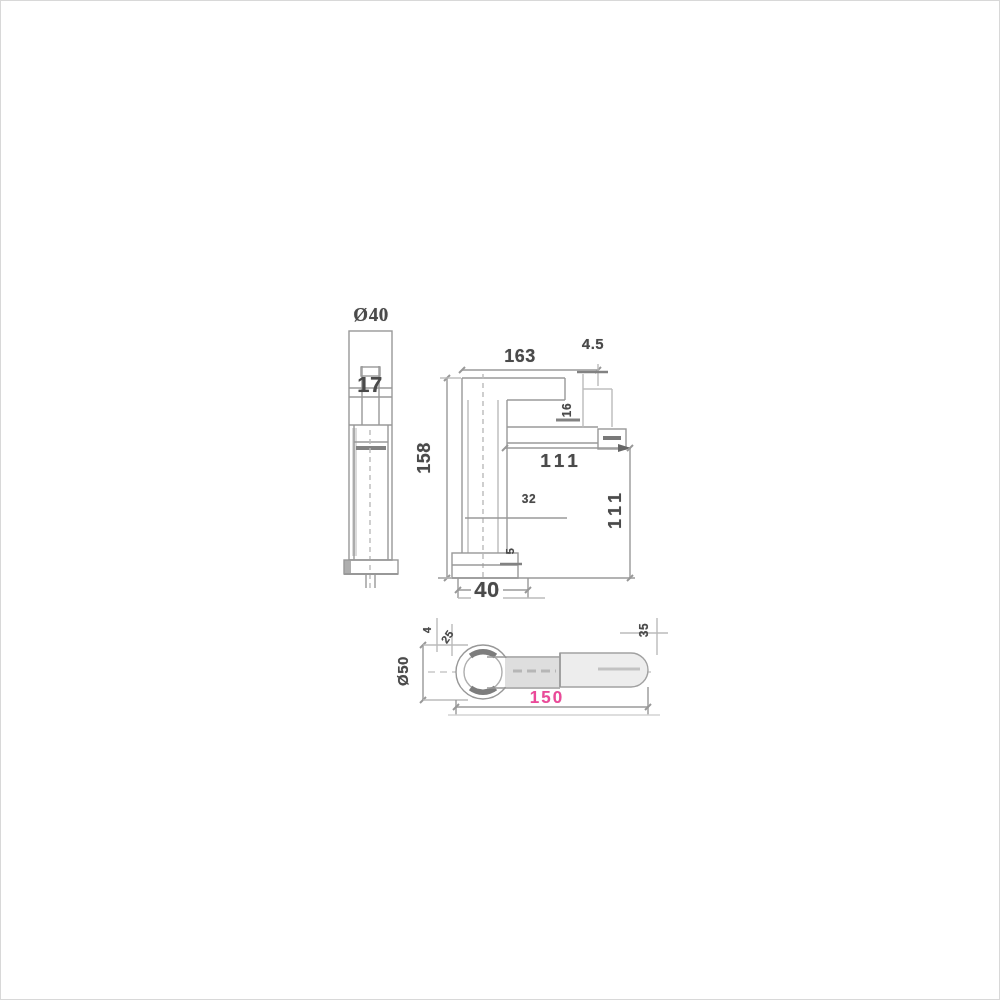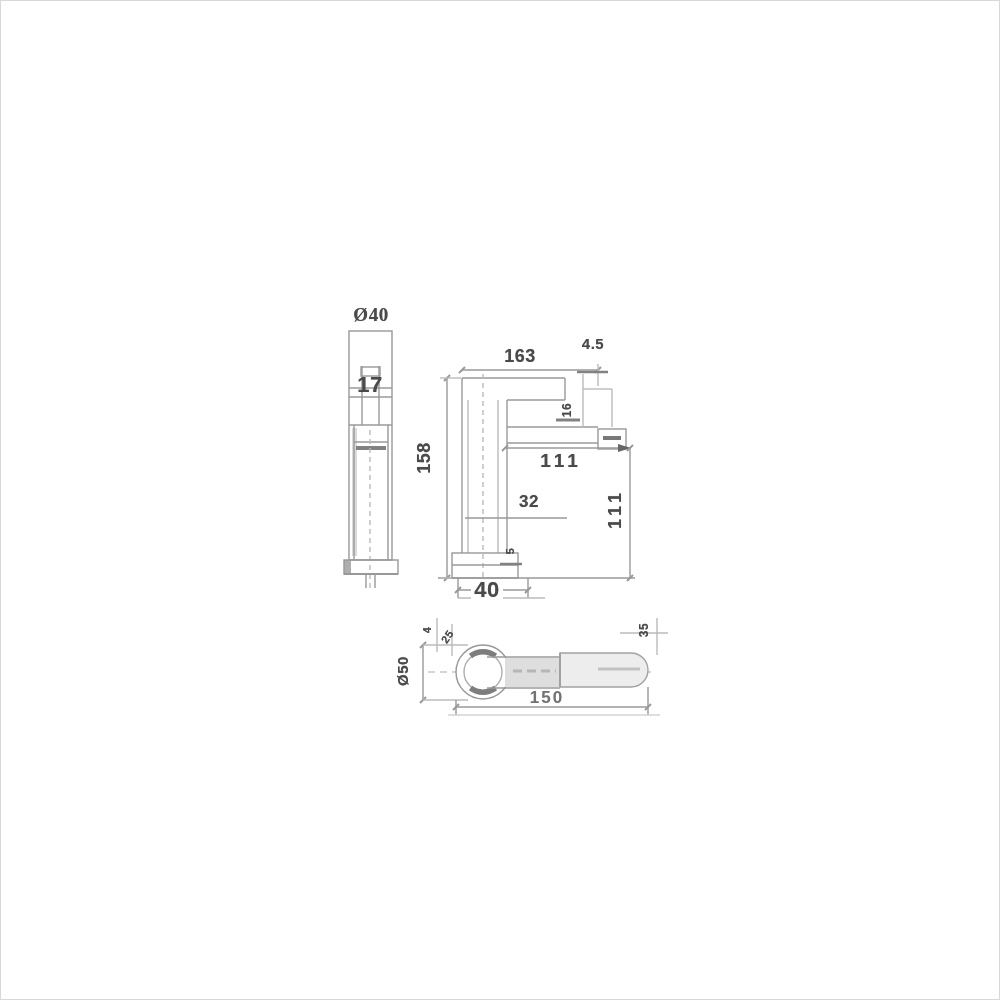--- a/index.html
+++ b/index.html
@@ -4,21 +4,21 @@
 <style>
   html,body{margin:0;padding:0;background:#ffffff;}
   body{width:1000px;height:1000px;position:relative;overflow:hidden;
        font-family:"Liberation Sans",sans-serif;}
   .frame{position:absolute;inset:0;border:1px solid #d8d8d8;pointer-events:none;}
   .view{position:absolute;}
   .lbl{position:absolute;font-weight:bold;color:#4a4a4a;text-align:center;
        line-height:1;letter-spacing:.5px;white-space:nowrap;
        text-shadow:0 0 .7px rgba(60,60,60,.55);}
   .rot{transform:rotate(-90deg);transform-origin:center center;}
-  .light{color:#737373;text-shadow:0 0 .7px rgba(150,150,150,.4);}
+  .light{color:#ec4899;text-shadow:0 0 .7px rgba(150,150,150,.4);}
   .bgw{background:#ffffff;padding:0 1px;}
   svg{position:absolute;left:0;top:0;}
 </style>
 </head>
 <body>
 
 <div class="frame"></div>
 
 <div class="view" style="left:340px;top:300px;width:70px;height:300px;"></div>
 <div class="view" style="left:430px;top:340px;width:220px;height:270px;"></div>
@@ -136,21 +136,21 @@
 </svg>
 
 <span class="lbl" style="left:345px;top:305px;width:52px;font-size:19px;font-family:Liberation Serif, serif;">Ø40</span>
 <span class="lbl" style="left:356px;top:338px;width:28px;font-size:22px;margin-top:36px;">17</span>
 
 <span class="lbl" style="left:496px;top:347px;width:48px;font-size:18px;">163</span>
 <span class="lbl" style="left:579px;top:336px;width:28px;font-size:15px;">4.5</span>
 <span class="lbl rot" style="left:557px;top:403px;width:22px;height:14px;font-size:12px;">16</span>
 <span class="lbl rot" style="left:406px;top:449px;width:36px;height:18px;font-size:18px;">158</span>
 <span class="lbl" style="left:536px;top:451px;width:50px;font-size:19px;letter-spacing:4px;">111</span>
-<span class="lbl" style="left:513px;top:493px;width:32px;font-size:17px;">32</span>
+<span class="lbl" style="left:513px;top:493px;width:32px;font-size:12px;">32</span>
 <span class="lbl rot" style="left:590px;top:500px;width:50px;height:18px;font-size:18px;letter-spacing:4px;">111</span>
 <span class="lbl rot" style="left:505px;top:544px;width:14px;height:14px;font-size:11px;">5</span>
 <span class="lbl bgw" style="left:471px;top:579px;width:30px;font-size:22px;">40</span>
 
 <span class="lbl rot" style="left:384px;top:662px;width:40px;height:18px;font-size:15px;">Ø50</span>
 <span class="lbl rot" style="left:421px;top:624px;width:14px;height:12px;font-size:11px;">4</span>
 <span class="lbl" style="left:438px;top:631px;width:20px;height:12px;font-size:11px;transform:rotate(-55deg);transform-origin:center;">25</span>
 <span class="lbl rot" style="left:635px;top:623px;width:20px;height:14px;font-size:12px;">35</span>
 <span class="lbl light bgw" style="left:523px;top:689px;width:46px;font-size:17px;letter-spacing:2px;">150</span>
 

